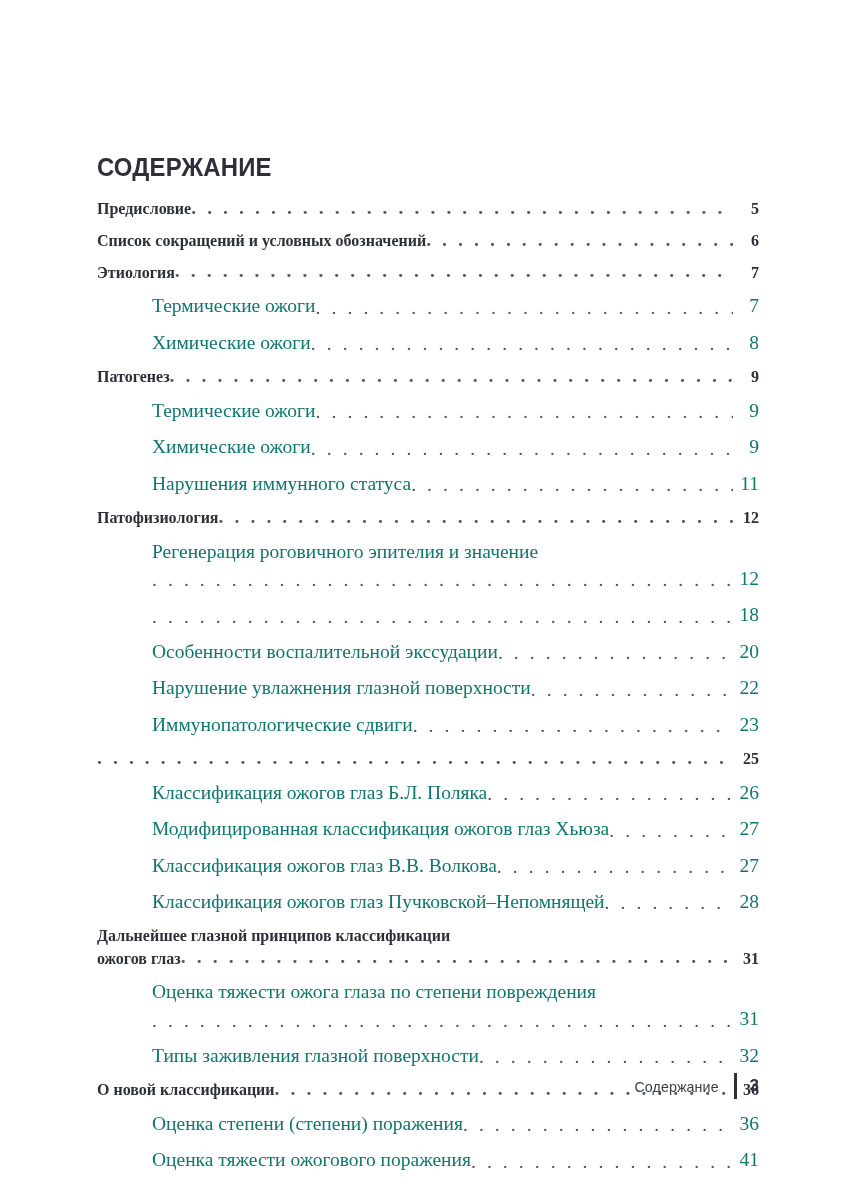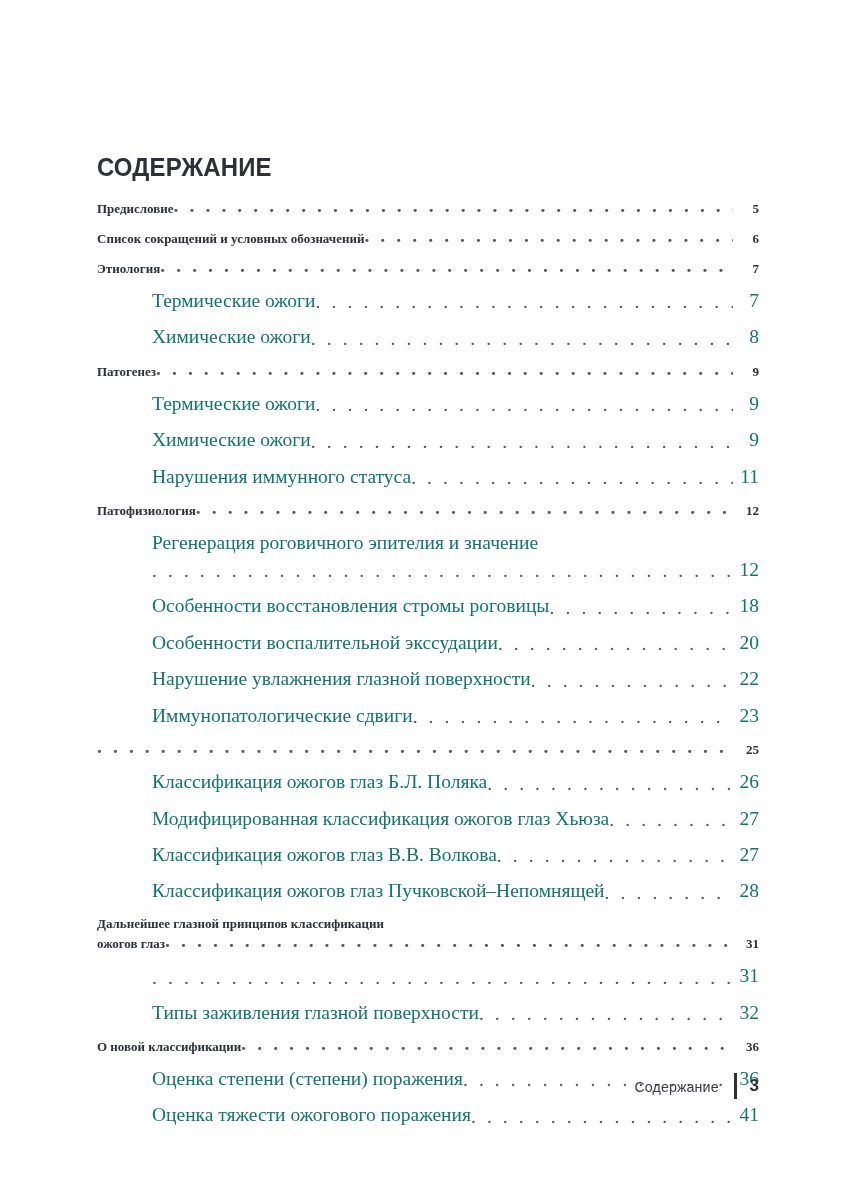--- a/index.html
+++ b/index.html
@@ -50,21 +50,21 @@
   .toc-entry {
     position: relative;
     color: #0f766e;
     margin-bottom: 10.5px;
   }
   .toc-entry:last-child { margin-bottom: 0; }
 
   
   .toc-entry.level1 {
     font-weight: 700;
-    font-size: 13px;
+    font-size: 16px;
     padding-left: 0;
     color: #2d3039;
   }
   
   .toc-entry.level2 {
     font-weight: 400;
     font-size: 19.5px;
     padding-left: 55px;
   }
 
@@ -222,21 +222,20 @@
         <div class="entry-row continuation-first">
           <span class="entry-label">Регенерация роговичного эпителия и значение</span>
         </div>
         <div class="entry-row">
           <span class="entry-leader"></span>
           <span class="entry-page">12</span>
         </div>
       </div>
       <div class="toc-entry level2">
         <div class="entry-row">
-          <span class="entry-label">Особенности восстановления стромы роговицы</span>
           <span class="entry-leader"></span>
           <span class="entry-page">18</span>
         </div>
       </div>
       <div class="toc-entry level2">
         <div class="entry-row">
           <span class="entry-label">Особенности воспалительной экссудации</span>
           <span class="entry-leader"></span>
           <span class="entry-page">20</span>
         </div>
@@ -293,20 +292,23 @@
         <div class="entry-row continuation-first">
           <span class="entry-label">Дальнейшее глазной принципов классификации</span>
         </div>
         <div class="entry-row">
           <span class="entry-label">ожогов глаз</span>
           <span class="entry-leader"></span>
           <span class="entry-page">31</span>
         </div>
       </div>
       <div class="toc-entry level2">
+        <div class="entry-row continuation-first">
+          <span class="entry-label">Оценка тяжести ожога глаза по степени повреждения</span>
+        </div>
         <div class="entry-row">
           <span class="entry-leader"></span>
           <span class="entry-page">31</span>
         </div>
       </div>
       <div class="toc-entry level2">
         <div class="entry-row">
           <span class="entry-label">Типы заживления глазной поверхности</span>
           <span class="entry-leader"></span>
           <span class="entry-page">32</span>

